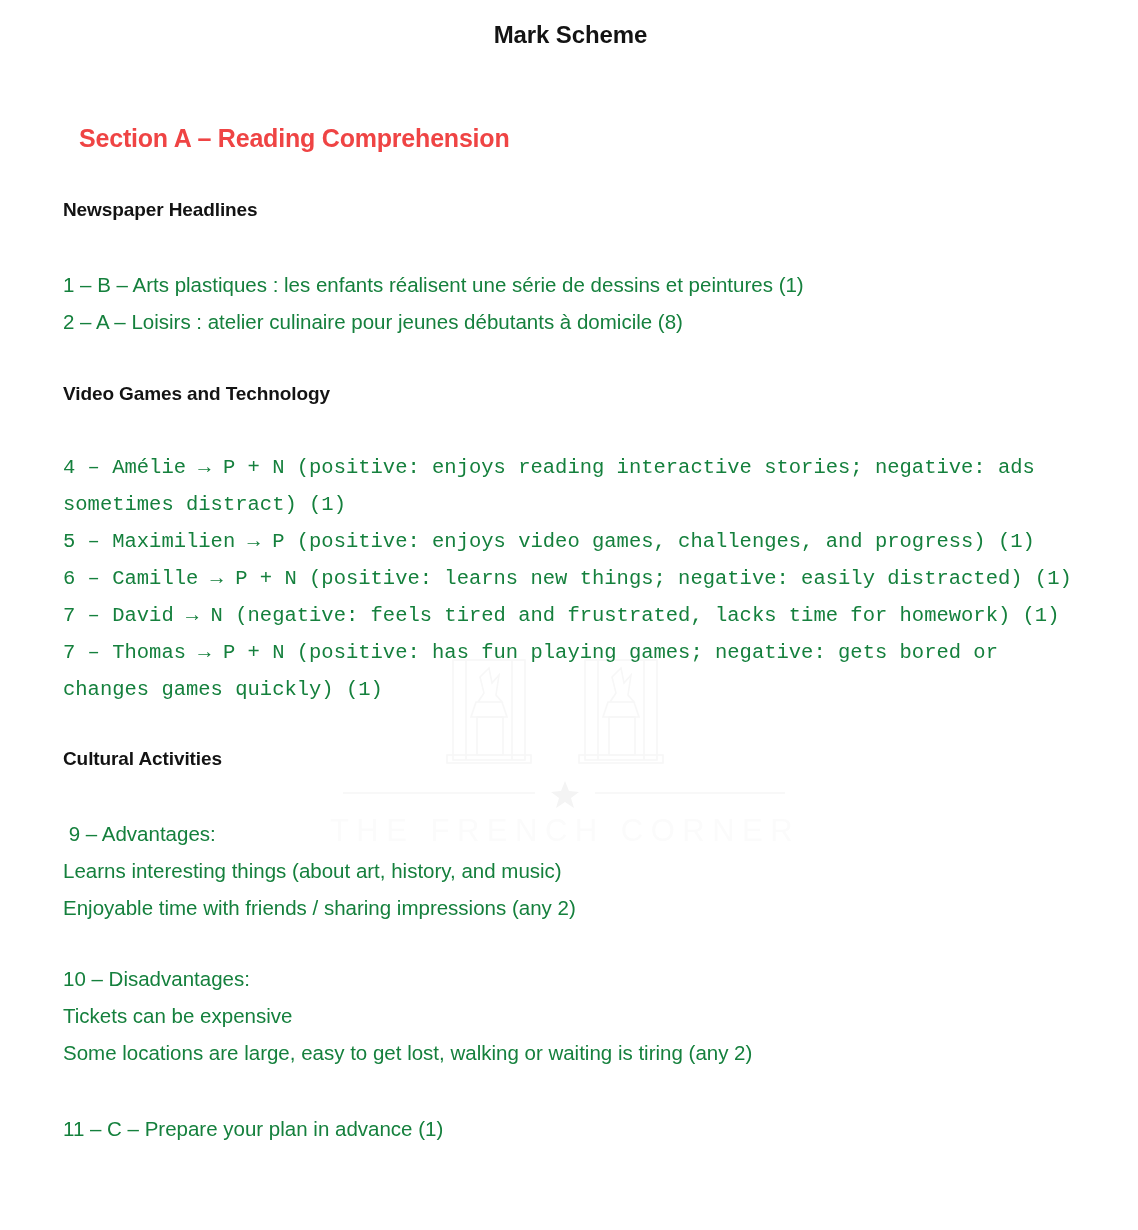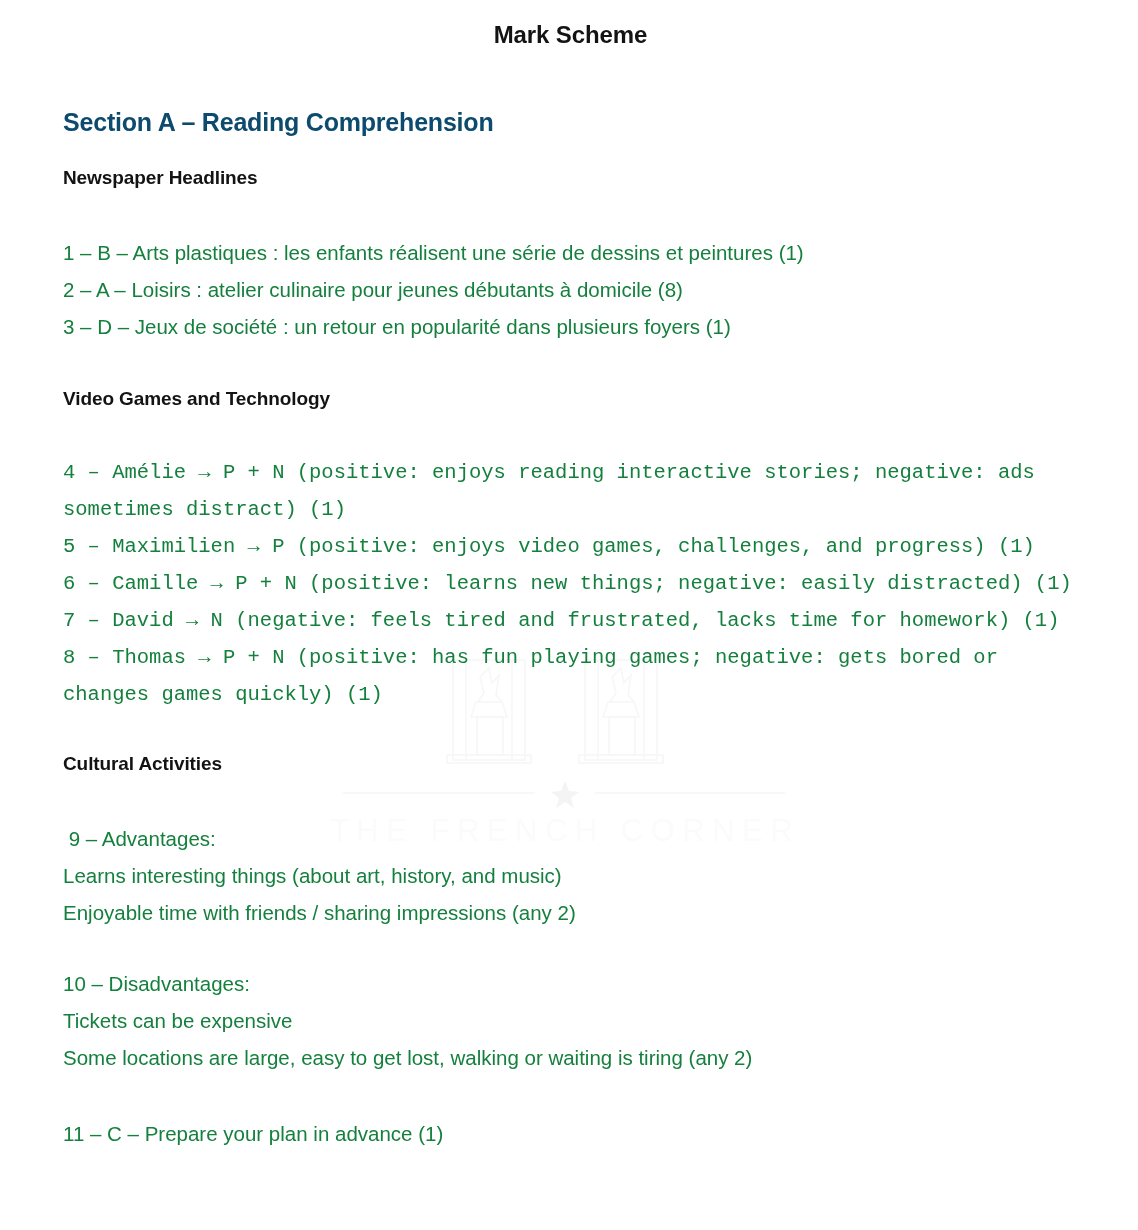--- a/index.html
+++ b/index.html
@@ -47,24 +47,24 @@
     padding: 0;
     line-height: 34px;
     color: #131313;
     text-align: center;
   }
 
   .section-title {
     font-size: 25px;
     font-weight: 700;
     letter-spacing: -0.2px;
-    margin: 0;
+    margin: 16px;
     padding: 0;
     line-height: 34px;
-    color: #0c4a6e;
+    color: #ef4444;
   }
 
   .sub-title {
     font-size: 19px;
     font-weight: 700;
     letter-spacing: -0.1px;
     margin: 0;
     padding: 0;
     line-height: 30px;
     color: #131313;
@@ -132,33 +132,32 @@
   <h2 class="section-title">Section A – Reading Comprehension</h2>
 
   <div class="sp-24"></div>
 
   <h3 class="sub-title">Newspaper Headlines</h3>
 
   <div class="sp-41"></div>
 
   <p class="line">1 – B – Arts plastiques : les enfants réalisent une série de dessins et peintures (1)</p>
   <p class="line">2 – A – Loisirs : atelier culinaire pour jeunes débutants à domicile (8)</p>
-  <p class="line">3 – D – Jeux de société : un retour en popularité dans plusieurs foyers (1)</p>
 
   <div class="sp-39"></div>
 
   <h3 class="sub-title">Video Games and Technology</h3>
 
   <div class="sp-40"></div>
 
   <p class="line wide">4 – Amélie → P + N (positive: enjoys reading interactive stories; negative: ads sometimes distract) (1)</p>
   <p class="line wide">5 – Maximilien → P (positive: enjoys video games, challenges, and progress) (1)</p>
   <p class="line wide">6 – Camille → P + N (positive: learns new things; negative: easily distracted) (1)</p>
   <p class="line wide">7 – David → N (negative: feels tired and frustrated, lacks time for homework) (1)</p>
-  <p class="line wide">8 – Thomas → P + N (positive: has fun playing games; negative: gets bored or changes games quickly) (1)</p>
+  <p class="line wide">7 – Thomas → P + N (positive: has fun playing games; negative: gets bored or changes games quickly) (1)</p>
 
   <div class="sp-36"></div>
 
   <h3 class="sub-title">Cultural Activities</h3>
 
   <div class="sp-41"></div>
 
   <p class="line"> 9 – Advantages:</p>
   <p class="line">Learns interesting things (about art, history, and music)</p>
   <p class="line">Enjoyable time with friends / sharing impressions (any 2)</p>

